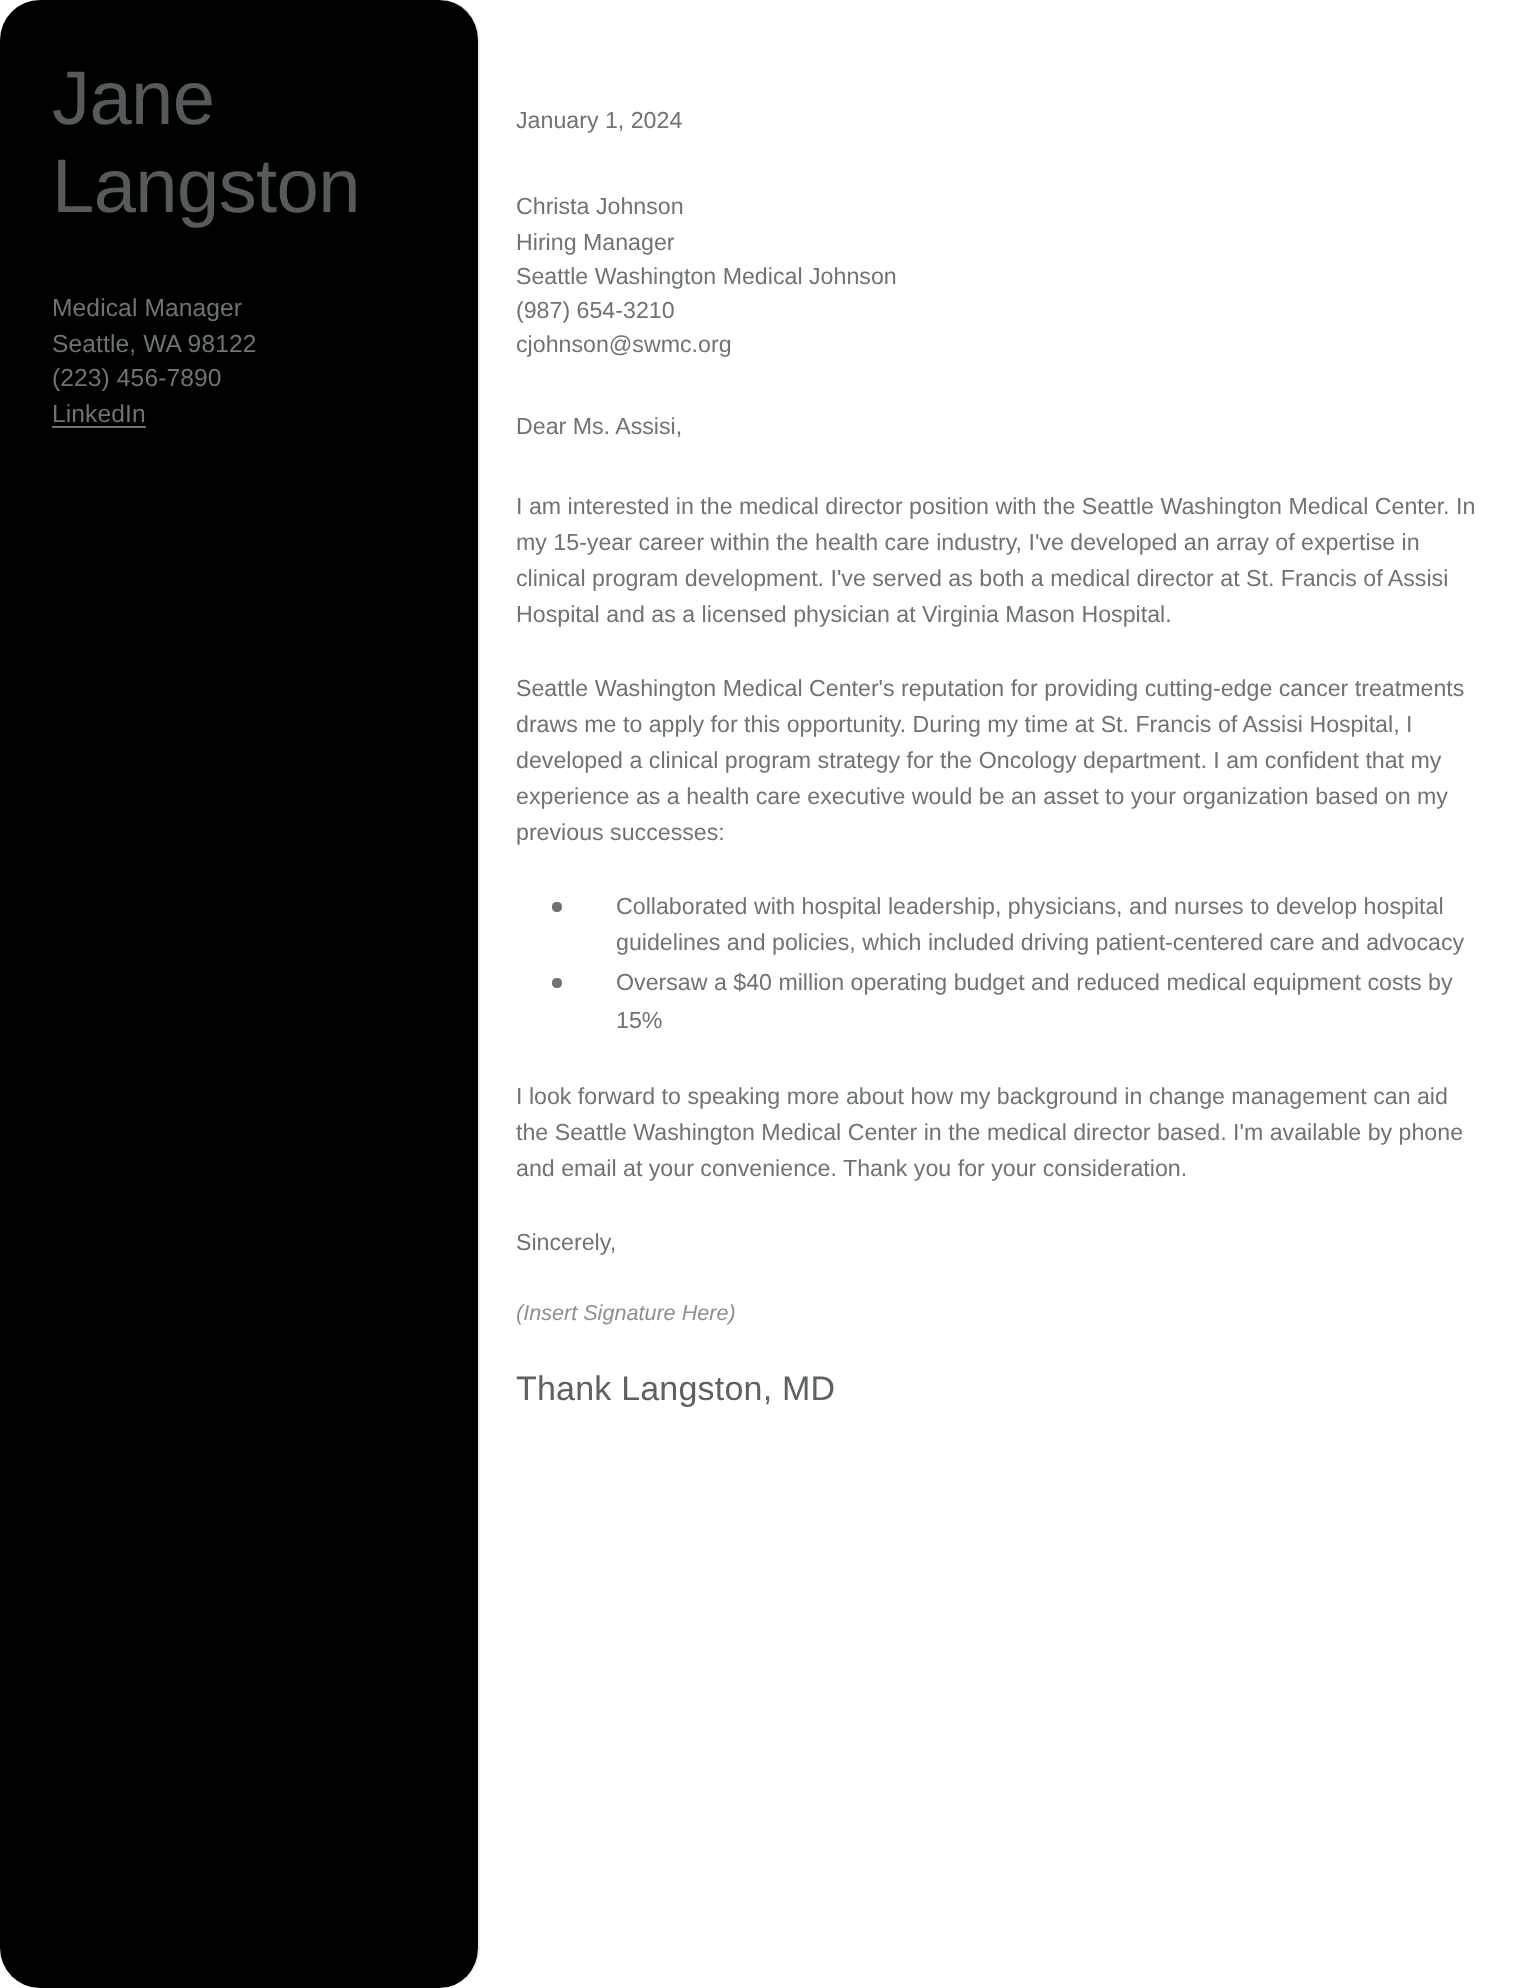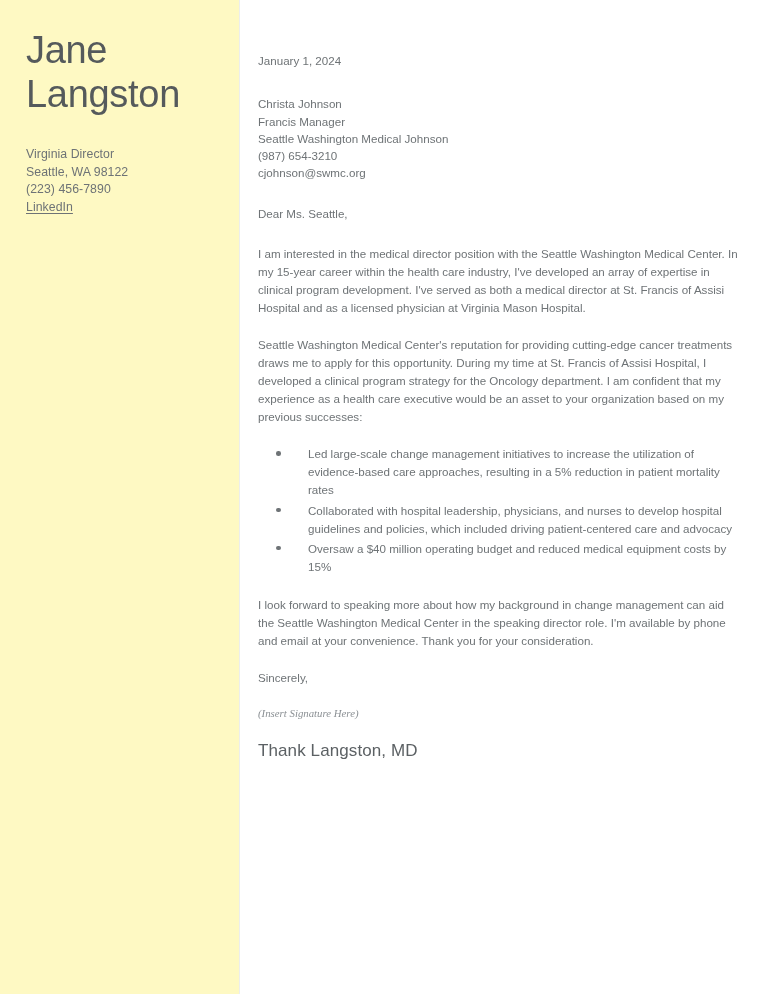--- a/index.html
+++ b/index.html
@@ -18,24 +18,25 @@
     width: 768px;
     height: 994px;
     display: flex;
     background: #ffffff;
   }
 
   
   .sidebar {
     width: 240px;
     flex: 0 0 240px;
-    background: #fef9c3;
+    background: #000000;
     border-right: 1px solid #eceeed;
     box-sizing: border-box;
     padding: 28px 24px 0 26px;
+    border-radius: 20px;
   }
   .name-block {
     margin-bottom: 30px;
   }
   .name-line {
     font-size: 38px;
     font-weight: 300;
     color: #555a5c;
     line-height: 1.16;
     letter-spacing: -0.3px;
@@ -128,82 +129,77 @@
     font-size: 11.6px;
     line-height: 1.5;
     margin-bottom: 21px;
     color: #6e7376;
   }
   .sig-placeholder {
     font-size: 10.8px;
     font-style: italic;
     color: #8b9094;
     margin-bottom: 22px;
-    font-family: Liberation Serif, serif;
   }
   .sig-name {
     font-size: 17px;
     font-weight: 400;
     color: #5c6164;
     letter-spacing: 0.1px;
   }
 </style>
 </head>
 <body>
 
 <div class="page">
 
   <aside class="sidebar">
     <div class="name-block">
       <div class="name-line">Jane</div>
       <div class="name-line">Langston</div>
     </div>
 
     <ul class="contact-list">
-      <li class="contact-item">Virginia Director</li>
+      <li class="contact-item">Medical Manager</li>
       <li class="contact-item">Seattle, WA 98122</li>
       <li class="contact-item">(223) 456-7890</li>
       <li class="contact-item link">LinkedIn</li>
     </ul>
   </aside>
 
   <main class="letter">
 
     <div class="date">January 1, 2024</div>
 
     <div class="recipient">
       <div>Christa Johnson</div>
-      <div>Francis Manager</div>
+      <div>Hiring Manager</div>
       <div>Seattle Washington Medical Johnson</div>
       <div>(987) 654-3210</div>
       <div>cjohnson@swmc.org</div>
     </div>
 
-    <div class="salutation">Dear Ms. Seattle,</div>
+    <div class="salutation">Dear Ms. Assisi,</div>
 
     <p class="para">I am interested in the medical director position with the Seattle Washington Medical Center. In my 15-year career within the health care industry, I've developed an array of expertise in clinical program development. I've served as both a medical director at St. Francis of Assisi Hospital and as a licensed physician at Virginia Mason Hospital.</p>
 
     <p class="para">Seattle Washington Medical Center's reputation for providing cutting-edge cancer treatments draws me to apply for this opportunity. During my time at St. Francis of Assisi Hospital, I developed a clinical program strategy for the Oncology department. I am confident that my experience as a health care executive would be an asset to your organization based on my previous successes:</p>
 
     <ul class="bullets">
-      <li class="bullet">
-        <span class="dot"></span>
-        <span>Led large-scale change management initiatives to increase the utilization of evidence-based care approaches, resulting in a 5% reduction in patient mortality rates</span>
-      </li>
       <li class="bullet">
         <span class="dot"></span>
         <span>Collaborated with hospital leadership, physicians, and nurses to develop hospital guidelines and policies, which included driving patient-centered care and advocacy</span>
       </li>
       <li class="bullet">
         <span class="dot"></span>
         <span>Oversaw a $40 million operating budget and reduced medical equipment costs by 15%</span>
       </li>
     </ul>
 
-    <p class="closing">I look forward to speaking more about how my background in change management can aid the Seattle Washington Medical Center in the speaking director role. I'm available by phone and email at your convenience. Thank you for your consideration.</p>
+    <p class="closing">I look forward to speaking more about how my background in change management can aid the Seattle Washington Medical Center in the medical director based. I'm available by phone and email at your convenience. Thank you for your consideration.</p>
 
     <div class="signoff">Sincerely,</div>
 
     <div class="sig-placeholder">(Insert Signature Here)</div>
 
     <div class="sig-name">Thank Langston, MD</div>
 
   </main>
 </div>
 

